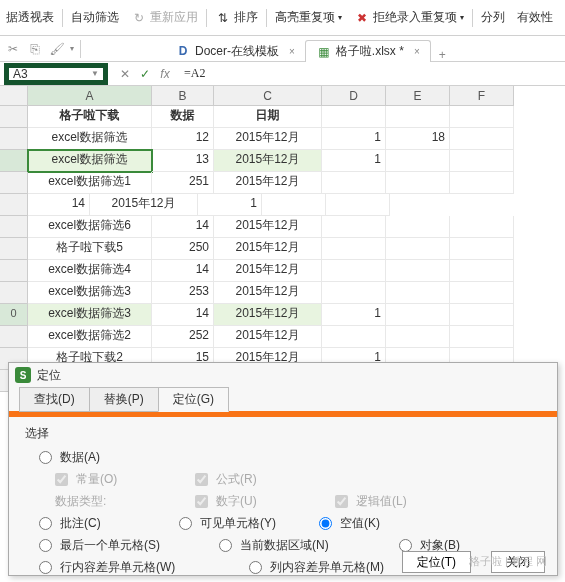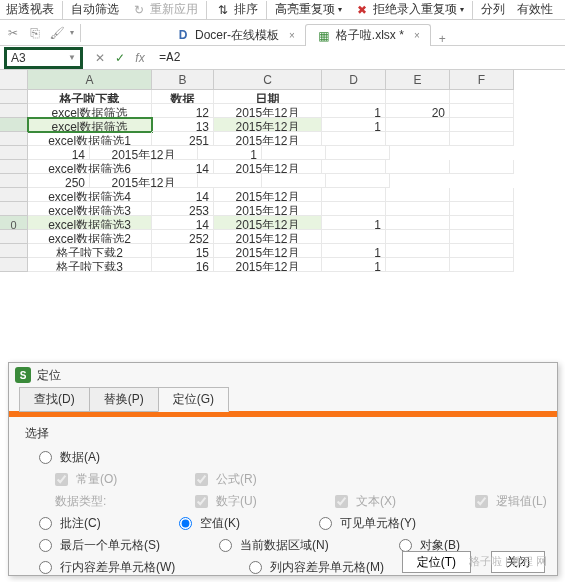--- a/index.html
+++ b/index.html
@@ -1,42 +1,42 @@
 <!DOCTYPE html>
 <html><head>
 <meta charset="utf-8">
 <style>
 * { margin: 0; padding: 0; box-sizing: border-box; font-family: "Microsoft YaHei", SimSun, Arial, sans-serif; font-size: 12px; }
 body { background: #fff; width: 565px; height: 582px; overflow: hidden; position: relative; color: #333; }
-.ribbon { display: flex; align-items: center; padding: 3px 0; border-bottom: 1px solid #d0d0d0; height: 20px; }
+.ribbon { display: flex; align-items: center; padding: 3px 0; border-bottom: 1px solid #d0d0d0; height: 36px; }
 .ribbon-btn { display: flex; align-items: center; padding: 0 6px; height: 22px; cursor: pointer; gap: 3px; color: #333; }
 .ribbon-btn.disabled { color: #aaa; }
 .sep { width: 1px; height: 18px; background: #d0d0d0; margin: 0 2px; }
 .icon { width: 16px; height: 16px; display: inline-flex; align-items: center; justify-content: center; }
 .qat { display: flex; align-items: center; padding: 2px 4px; height: 26px; gap: 4px; border-bottom: 1px solid #d0d0d0; }
 .qat .icon { width: 18px; height: 18px; }
 .tabs { display: flex; align-items: flex-end; padding-left: 165px; position: relative; top: -26px; height: 26px; margin-bottom: -26px; }
 .tab { display: flex; align-items: center; padding: 3px 10px; height: 22px; gap: 4px; border-top-left-radius: 3px; border-top-right-radius: 3px; cursor: pointer; }
 .tab.active { background: #fff; border: 1px solid #ccc; border-bottom: none; }
 .tab-x { font-size: 10px; color: #888; margin-left: 6px; }
 .formula-bar { display: flex; align-items: center; height: 24px; border-bottom: 1px solid #d0d0d0; }
-.name-box { width: 79px; height: 22px; border: 3px solid #14532d; background: #fff; display: flex; align-items: center; padding: 0 4px; margin: 16px 4px; justify-content: space-between; }
+.name-box { width: 104px; height: 22px; border: 5px solid #14532d; background: #fff; display: flex; align-items: center; padding: 0 4px; margin: 16px 4px; justify-content: space-between; }
 .name-box .dd { font-size: 8px; color: #888; }
 .fb-btns { display: flex; gap: 2px; padding: 0 4px; }
 .fb-btn { width: 18px; height: 18px; display: flex; align-items: center; justify-content: center; color: #888; cursor: pointer; }
 .fb-btn.green { color: #3a8a3a; }
-.fb-input { flex: 1; padding: 0 6px; font-family: Liberation Mono, monospace; height: 22px; display: flex; align-items: center; }
+.fb-input { flex: 1; padding: 0 6px; font-family: Liberation Serif, serif; height: 22px; display: flex; align-items: center; }
 .grid-wrap { position: relative; }
 .col-headers { display: flex; height: 20px; }
 .corner { width: 28px; height: 20px; background: #f0f0f0; border-right: 1px solid #ccc; border-bottom: 1px solid #ccc; }
 .col-h { height: 20px; background: #f0f0f0; border-right: 1px solid #ccc; border-bottom: 1px solid #ccc; text-align: center; line-height: 20px; color: #555; }
 .col-A { width: 124px; } .col-B { width: 62px; } .col-C { width: 108px; } .col-D { width: 64px; } .col-E { width: 64px; } .col-F { width: 64px; }
 .col-h.sel { background: #d8e8d8; }
 .rows { }
-.row { display: flex; height: 14px; }
+.row { display: flex; height: 22px; }
 .row-h { width: 28px; background: #f0f0f0; border-right: 1px solid #ccc; border-bottom: 1px solid #ccc; text-align: center; line-height: 18px; color: #555; font-size: 11px; }
 .row-h.sel { background: #d8e8d8; }
 .cell { border-right: 1px solid #e8e8e8; border-bottom: 1px solid #e8e8e8; line-height: 18px; padding: 0 4px; text-align: center; overflow: hidden; white-space: nowrap; }
 .cell.right { text-align: right; }
 .cell.hdr { font-weight: bold; }
 .cell.hl { background: #e8f4e0; }
 .cell.active { outline: 2px solid #3a8a3a; outline-offset: -1px; }
 .dialog { position: absolute; left: 8px; top: 362px; width: 550px; height: 214px; background: #f7f7f7; border: 1px solid #aaa; box-shadow: 2px 2px 6px rgba(0,0,0,0.2); }
 .dlg-title { display: flex; align-items: center; padding: 3px 6px; height: 24px; gap: 6px; }
 .dlg-logo { width: 16px; height: 16px; background: #3a8a3a; border-radius: 3px; color: #fff; display: flex; align-items: center; justify-content: center; font-size: 10px; font-weight: bold; }
@@ -147,21 +147,21 @@
         <div class="cell col-D"></div>
         <div class="cell col-E"></div>
         <div class="cell col-F"></div>
       </div>
       <div class="row">
         <div class="row-h"></div>
         <div class="cell col-A">excel数据筛选</div>
         <div class="cell col-B right">12</div>
         <div class="cell col-C">2015年12月</div>
         <div class="cell col-D right">1</div>
-        <div class="cell col-E right">20</div>
+        <div class="cell col-E right">18</div>
         <div class="cell col-F"></div>
       </div>
       <div class="row">
         <div class="row-h sel"></div>
         <div class="cell col-A hl active">excel数据筛选</div>
         <div class="cell col-B right">13</div>
         <div class="cell col-C hl">2015年12月</div>
         <div class="cell col-D right">1</div>
         <div class="cell col-E right"></div>
         <div class="cell col-F"></div>
@@ -187,20 +187,21 @@
         <div class="row-h"></div>
         <div class="cell col-A">excel数据筛选6</div>
         <div class="cell col-B right">14</div>
         <div class="cell col-C">2015年12月</div>
         <div class="cell col-D right"></div>
         <div class="cell col-E right"></div>
         <div class="cell col-F"></div>
       </div>
       <div class="row">
         <div class="row-h"></div>
+        <div class="cell col-A">格子啦下载5</div>
         <div class="cell col-B right">250</div>
         <div class="cell col-C">2015年12月</div>
         <div class="cell col-D right"></div>
         <div class="cell col-E right"></div>
         <div class="cell col-F"></div>
       </div>
       <div class="row">
         <div class="row-h"></div>
         <div class="cell col-A">excel数据筛选4</div>
         <div class="cell col-B right">14</div>
@@ -286,40 +287,36 @@
         </label>
     </div>
     <div class="opt-row sub">
       <span class="opt disabled">数据类型:</span>
       <label class="opt disabled">
           <input type="checkbox" checked="" disabled="" style="">
           <span>数字(U)</span>
         </label>
       <label class="opt disabled">
           <input type="checkbox" checked="" disabled="" style="">
-          <span>文本(X)</span>
-        </label>
-      <label class="opt disabled">
-          <input type="checkbox" checked="" disabled="" style="">
           <span>逻辑值(L)</span>
         </label>
 
     </div>
     <div class="opt-row">
       <label class="opt">
           <input type="radio" name="g" style="">
           <span>批注(C)</span>
+        </label>
+      <label class="opt">
+          <input type="radio" name="g" style="">
+          <span>可见单元格(Y)</span>
         </label>
       <label class="opt">
           <input type="radio" name="g" checked="" style="">
           <span>空值(K)</span>
-        </label>
-      <label class="opt">
-          <input type="radio" name="g" style="">
-          <span>可见单元格(Y)</span>
         </label>
     </div>
     <div class="opt-row">
       <label class="opt" style="min-width:150px">
           <input type="radio" name="g" style="">
           <span>最后一个单元格(S)</span>
         </label>
       <label class="opt" style="min-width:150px">
           <input type="radio" name="g" style="">
           <span>当前数据区域(N)</span>

